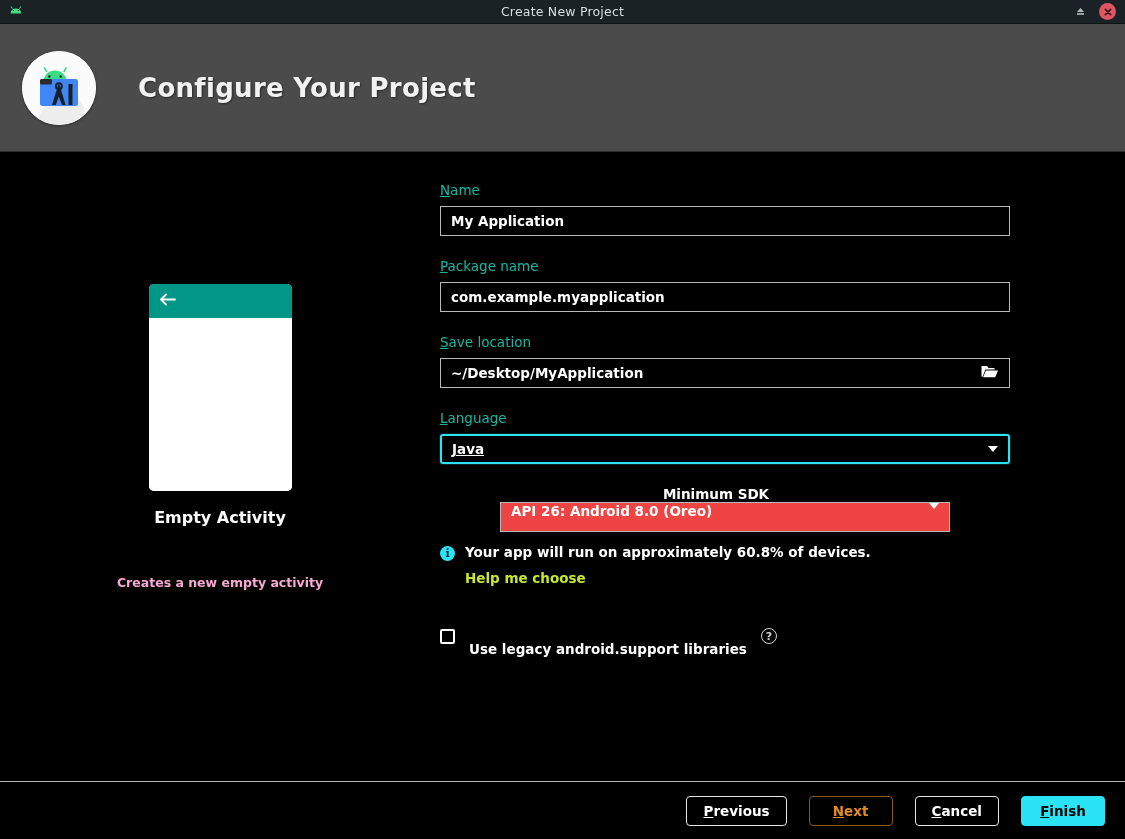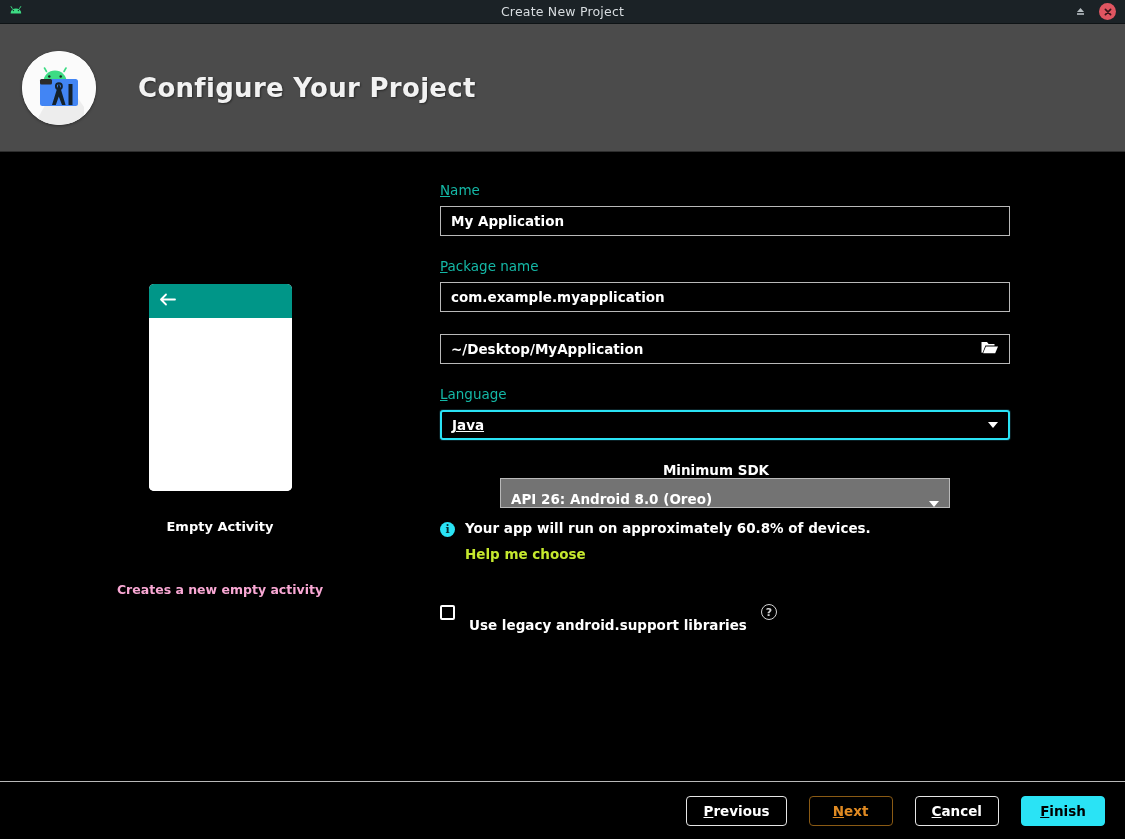--- a/index.html
+++ b/index.html
@@ -86,22 +86,22 @@
     border-radius: 5px;
     overflow: hidden;
     display: flex; flex-direction: column;
   }
   .phone-appbar {
     height: 34px; background: #009688;
     display: flex; align-items: center; padding-left: 9px;
   }
   .phone-canvas { flex: 1; background: #ffffff; }
   .preview-title {
-    margin-top: 28px;
-    font-size: 13px; font-weight: bold; color: #ffffff;
+    margin-top: 17px;
+    font-size: 16px; font-weight: bold; color: #ffffff;
   }
   .preview-desc {
     margin-top: 48px;
     font-size: 12.5px; font-weight: bold; color: #f9a8d4;
   }
 
   
   .form-col {
     flex: 1 1 auto;
     padding-top: 30px;
@@ -151,24 +151,24 @@
     border-top: 6.5px solid #ffffff;
   }
 
   .sdk-row { display: flex; align-items: center; flex-direction: column; }
   .sdk-label {
     font-size: 13.5px; font-weight: bold; color: #ffffff;
     margin-right: 18px;
   }
   .sdk-combo {
     width: 450px; height: 30px;
-    background: #737373; border: 1px solid #b9b9b9;
+    background: #ef4444; border: 1px solid #b9b9b9;
     color: #ffffff; font-size: 13.5px; font-weight: bold;
     padding: 0 10px;
-    display: flex; align-items: flex-end;
+    display: flex; align-items: flex-start;
   }
   .sdk-combo .val { flex: 1; }
 
   .info-row {
     display: flex; align-items: flex-start;
     margin-top: 12px;
   }
   .info-icon {
     width: 15px; height: 15px; border-radius: 50%;
     background: #2ae3f5;
@@ -318,20 +318,21 @@
 
         <div class="spacer-22"></div>
 
         <div class="field-label"><span class="mn">P</span><span>ackage name</span></div>
         <div class="text-input">
           <span class="val">com.example.myapplication</span>
         </div>
 
         <div class="spacer-22"></div>
 
+        <div class="field-label"><span class="mn">S</span><span>ave location</span></div>
         <div class="text-input">
           <span class="val">~/Desktop/MyApplication</span>
           <span>
             <svg width="19" height="15" viewBox="0 0 19 15">
               <path d="M1.5 2 H7 L8.6 4 H14.5 V5.6 H5.4 L2.6 12.8 H1.5 Z" fill="#ffffff"></path>
               <path d="M5.9 6.4 H18 L15.2 13.2 H3.1 Z" fill="#ffffff"></path>
             </svg>
           </span>
         </div>
 

